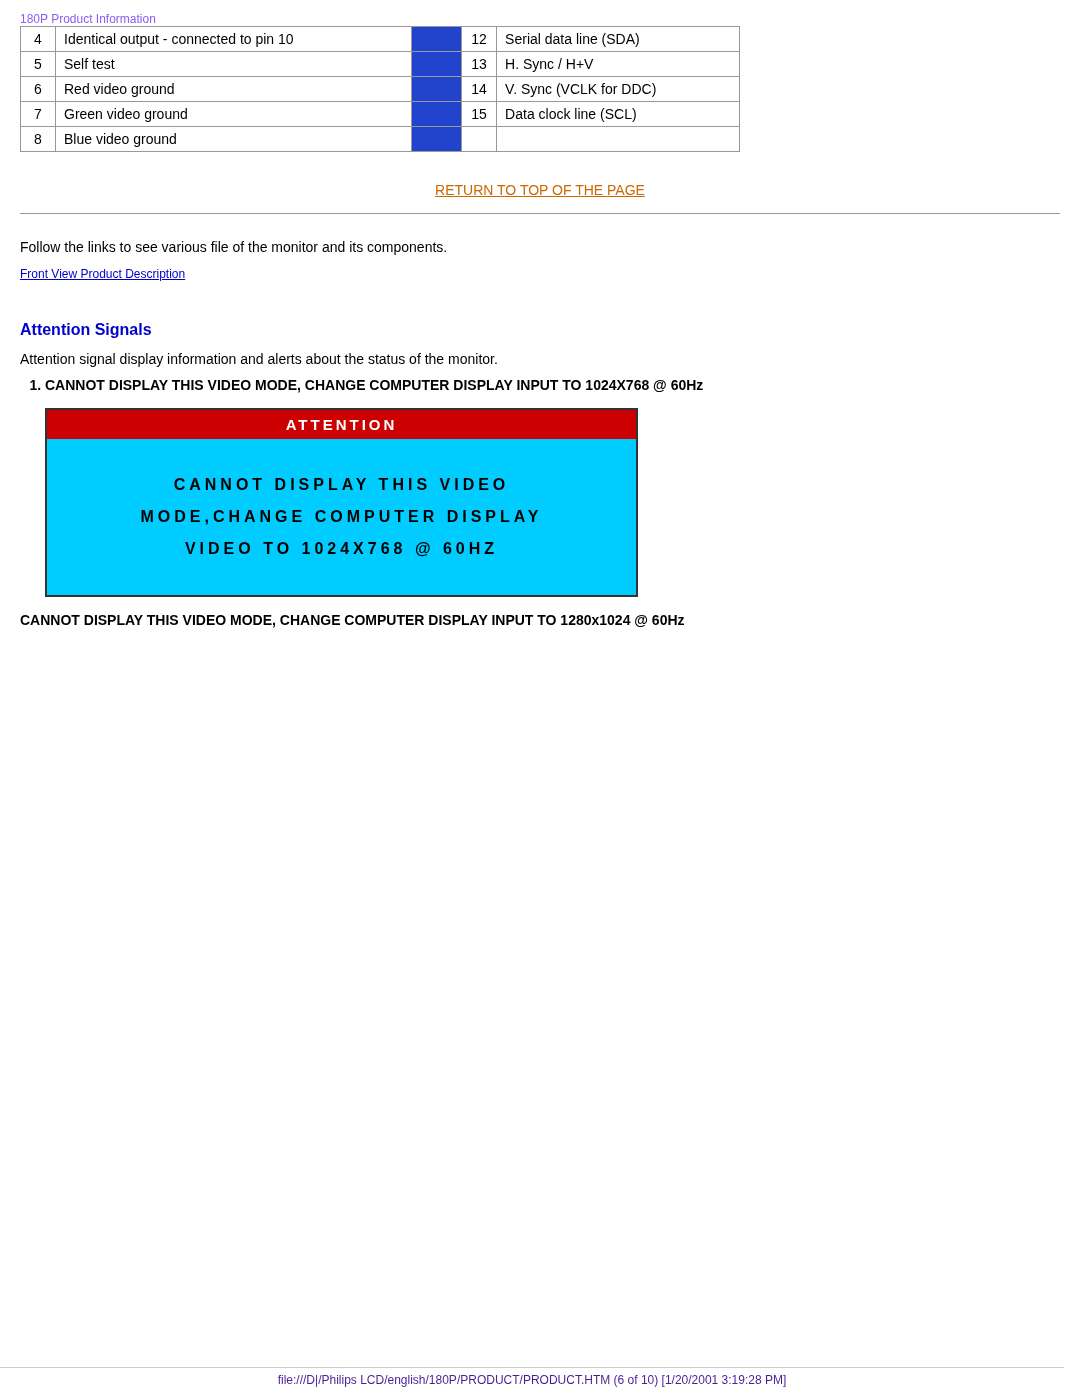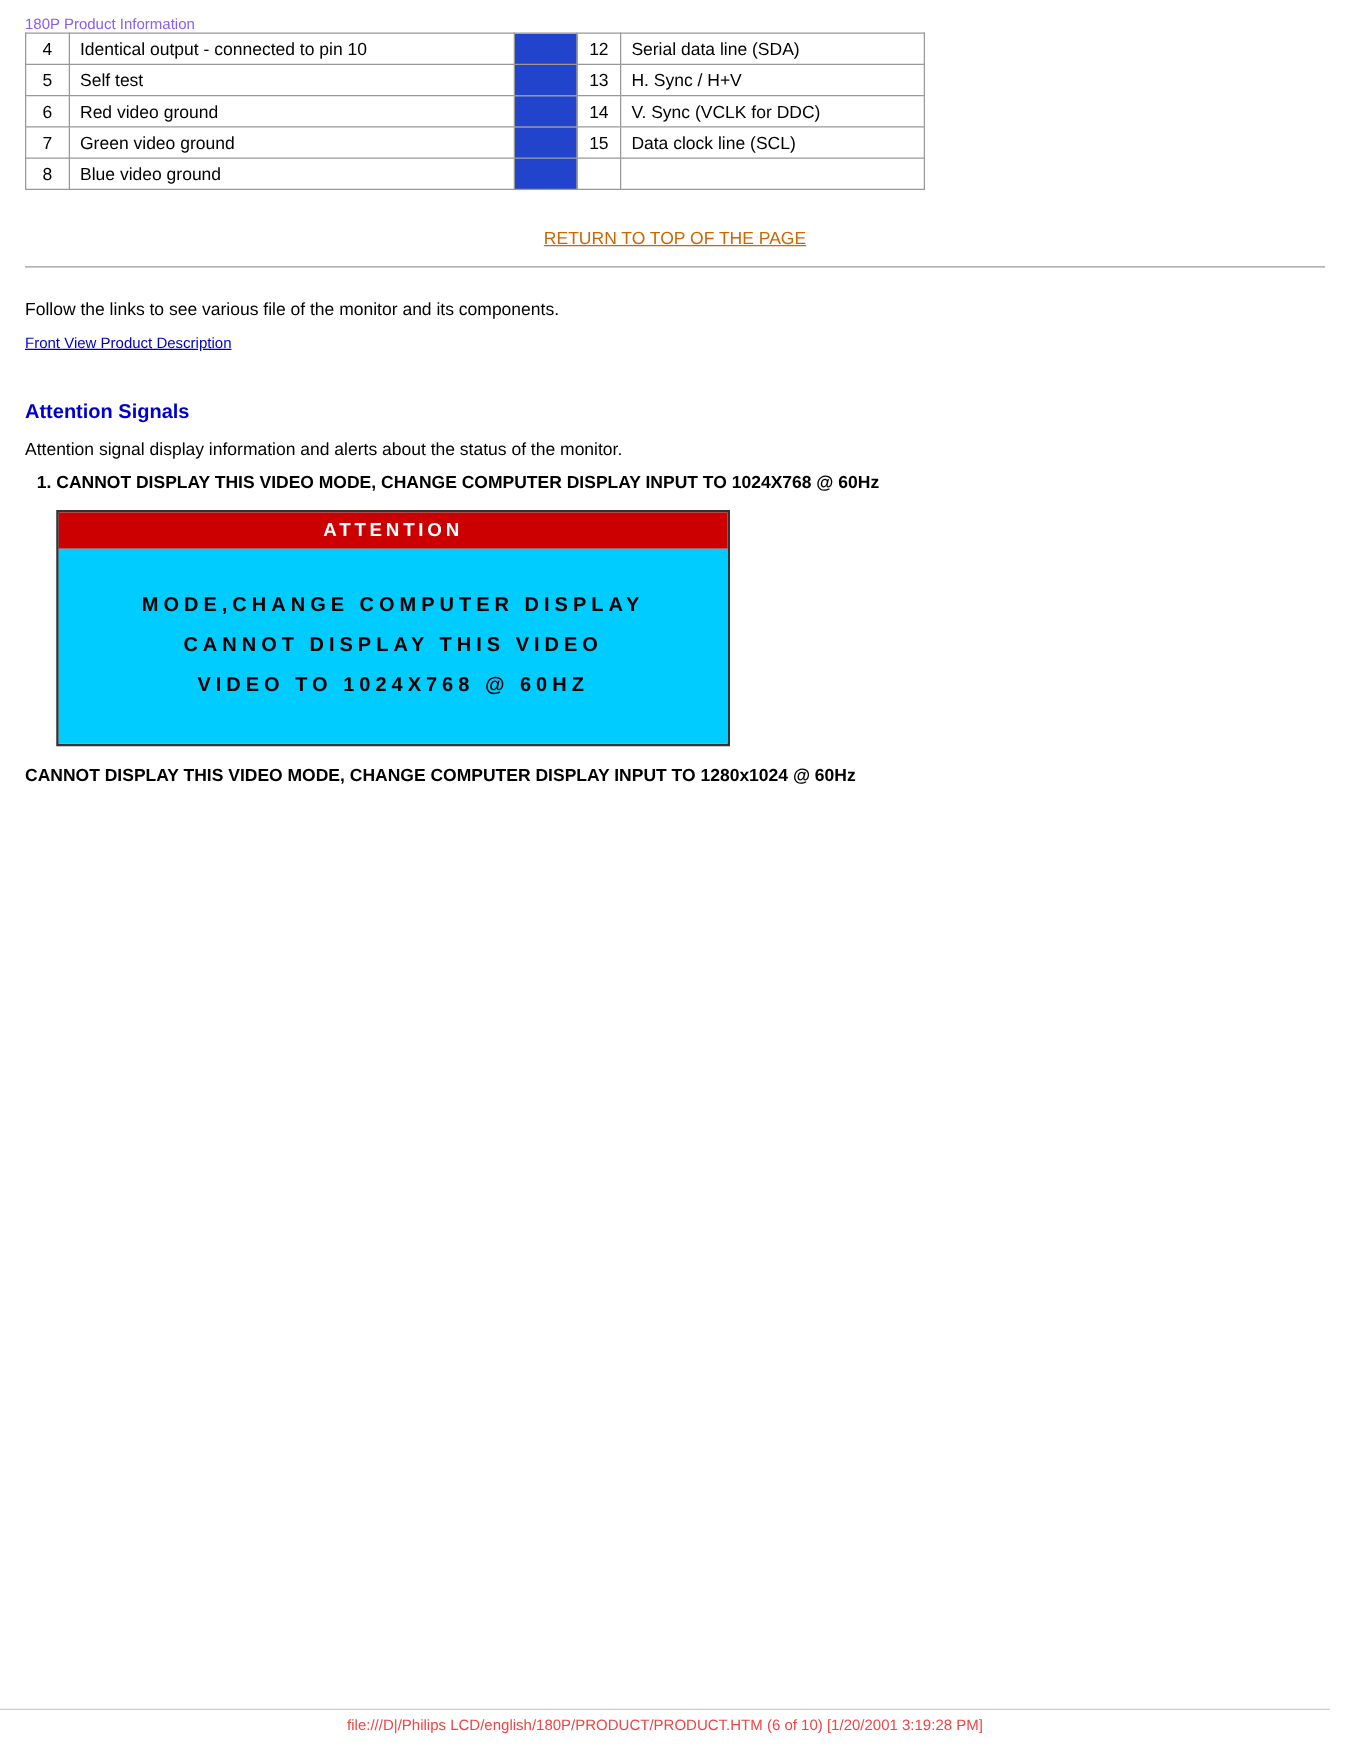--- a/index.html
+++ b/index.html
@@ -94,21 +94,21 @@
     }
 
     .attention-list li {
       font-size: 14px;
       font-weight: bold;
       margin-bottom: 15px;
       list-style-type: decimal;
     }
 
     .attention-box {
-      width: 539px;
+      width: 593px;
       margin: 15px 0 10px 0;
       border: 2px solid #333;
     }
 
     .attention-header {
       background-color: #cc0000;
       color: #fff;
       font-weight: bold;
       font-size: 15px;
       letter-spacing: 3px;
@@ -141,21 +141,21 @@
       margin-top: 5px;
     }
 
     .footer {
       position: absolute;
       bottom: 10px;
       left: 0;
       right: 16px;
       text-align: center;
       font-size: 12px;
-      color: #ef4444;
+      color: #4c1d95;
       border-top: 1px solid #ccc;
       padding-top: 5px;
     }
   </style>
 </head>
 <body>
 
 <div>
   <span class="top-label">180P Product Information</span>
 </div>
@@ -218,22 +218,22 @@
   <p class="section-desc">Attention signal display information and alerts about the status of the monitor.</p>
 
   <ol class="attention-list">
     <li>
       <span>CANNOT DISPLAY THIS VIDEO MODE, CHANGE COMPUTER DISPLAY INPUT TO 1024X768 @ 60Hz</span>
 
       <div class="attention-box">
         <div class="attention-header">ATTENTION</div>
         <div class="attention-body">
           <div class="attn-text">
+            <div>CANNOT DISPLAY THIS VIDEO</div>
             <div>MODE,CHANGE COMPUTER DISPLAY</div>
-            <div>CANNOT DISPLAY THIS VIDEO</div>
             <div>VIDEO TO 1024X768 @ 60HZ</div>
           </div>
         </div>
       </div>
     </li>
   </ol>
 
   <p class="cannot-display-text">CANNOT DISPLAY THIS VIDEO MODE, CHANGE COMPUTER DISPLAY INPUT TO 1280x1024 @ 60Hz</p>
 </div>
 

